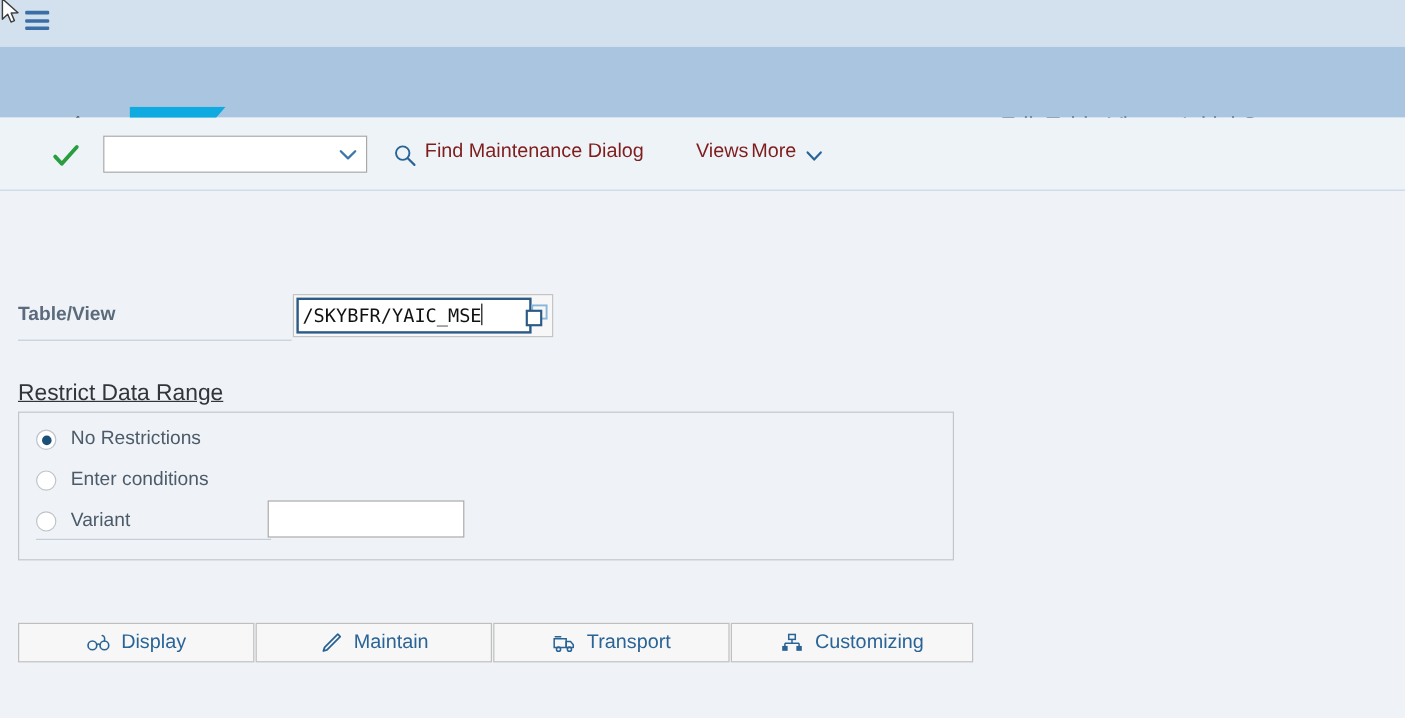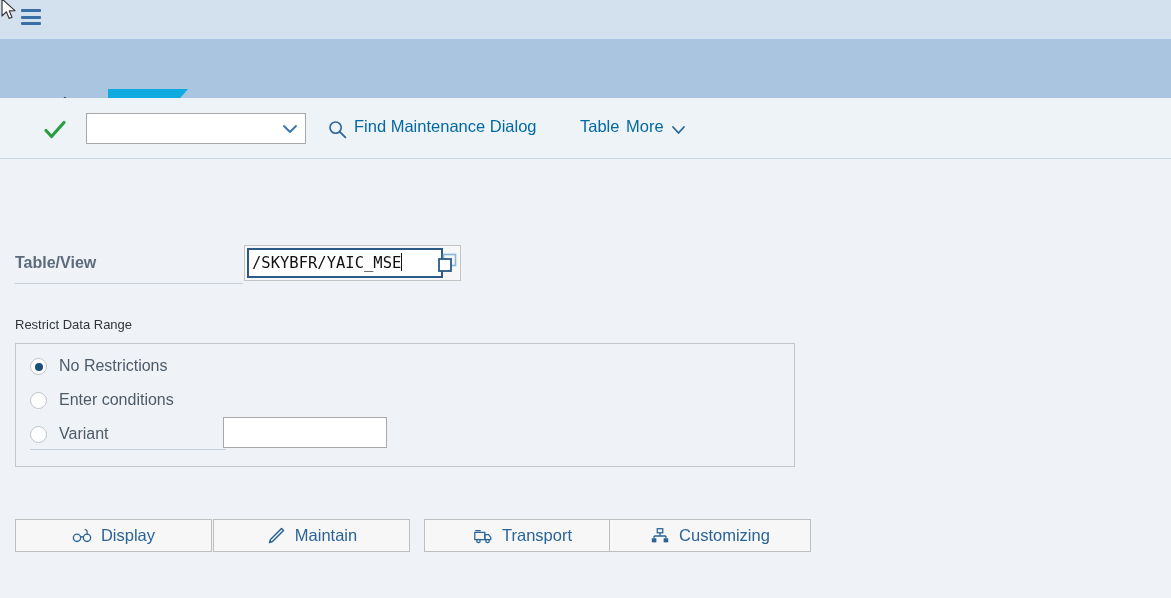--- a/index.html
+++ b/index.html
@@ -78,21 +78,21 @@
     cursor: pointer;
   }
   .combo-chevron {
     position: absolute; right: 7px; top: 8px;
     width: 16px; height: 14px;
   }
   .tb-btn {
     position: absolute;
     top: 117px;
     height: 26px;
-    color: #0369a1;
+    color: #7f1d1d;
     font-size: 16.5px;
     white-space: nowrap;
     cursor: pointer;
   }
   .tb-find   { left: 328px; }
   .tb-find .lbl { margin-left: 26px; }
   .find-icon {
     position: absolute; left: 0px; top: 3px;
     width: 19px; height: 19px;
   }
@@ -141,22 +141,23 @@
   }
   .valuehelp-btn {
     position: absolute; left: 190px; top: 4px;
     width: 24px; height: 27px;
     cursor: pointer;
   }
 
   
   .section-title {
     position: absolute; left: 15px; top: 317px;
-    font-size: 13px;
+    font-size: 19px;
     color: #32363a;
+    text-decoration: underline;
   }
   .panel {
     position: absolute; left: 15px; top: 343px;
     width: 780px; height: 124px;
     border: 1px solid #c2c7cc;
     background: #eff3f8;
     padding-left: 11px;
   }
   .radio-row {
     position: absolute;
@@ -221,21 +222,21 @@
     align-items: center;
     justify-content: center;
   }
   .act-btn .ic {
     width: 20px; height: 20px;
     margin-right: 9px;
     flex: none;
   }
   .b1 { left: 0px;   width: 197px; }
   .b2 { left: 198px; width: 197px; }
-  .b3 { left: 409px; width: 197px; }
+  .b3 { left: 396px; width: 197px; }
   .b4 { left: 594px; width: 202px; }
 </style>
 </head>
 <body>
 
 <div class="shellbar">
   <svg class="cursor-arrow" viewBox="0 0 18 24">
     <path d="M2 1 L2 18 L6.4 13.8 L9.2 20.4 L12 19.2 L9.3 12.9 L15 12.6 Z" fill="#ffffff" stroke="#3c3c3c" stroke-width="1.2" stroke-linejoin="round"></path>
   </svg>
   <div class="hamburger">
@@ -269,21 +270,21 @@
 </div>
 
 <div class="tb-btn tb-find">
   <svg class="find-icon" viewBox="0 0 19 19">
     <circle cx="7.6" cy="7.6" r="5.6" fill="none" stroke="#2a6496" stroke-width="1.6"></circle>
     <path d="M11.8 11.8 L17.4 17.4" stroke="#2a6496" stroke-width="1.8" stroke-linecap="round"></path>
   </svg>
   <span class="lbl">Find Maintenance Dialog</span>
 </div>
 
-<div class="tb-btn tb-cancel">Table</div>
+<div class="tb-btn tb-cancel">Views</div>
 
 <div class="tb-btn tb-more">
   <span>More</span>
   <svg class="more-chevron" viewBox="0 0 15 12">
     <path d="M2 3 L7.5 9 L13 3" fill="none" stroke="#2a6496" stroke-width="1.8" stroke-linecap="round" stroke-linejoin="round"></path>
   </svg>
 </div>
 
 <div class="label-tv">Table/View</div>
 <div class="label-underline"></div>

